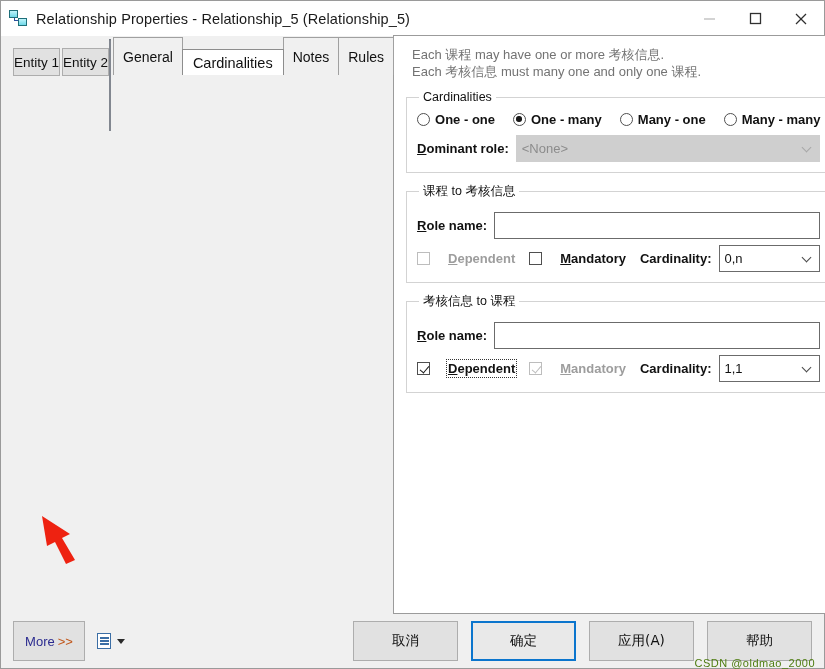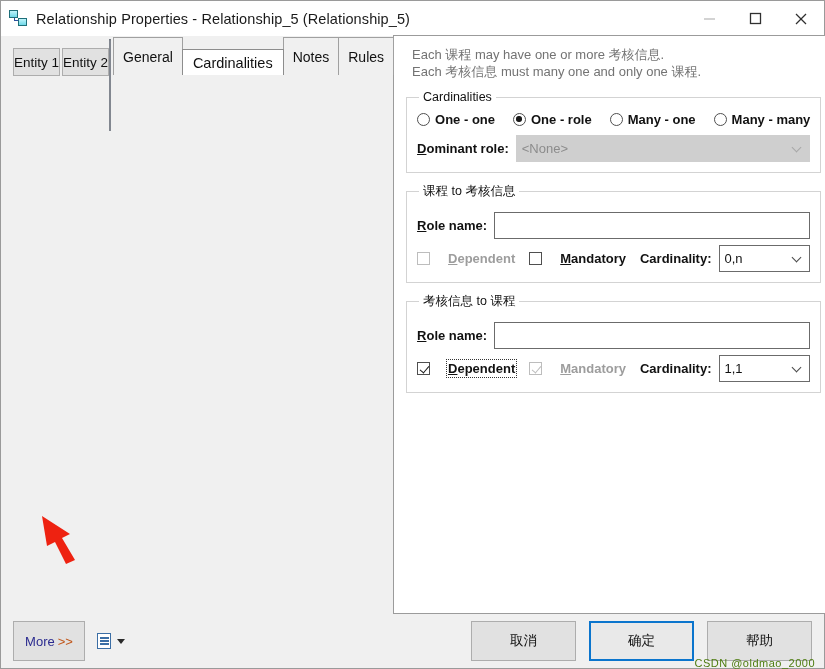--- a/index.html
+++ b/index.html
@@ -524,21 +524,21 @@
       <fieldset class="group">
         <legend>Cardinalities</legend>
 
         <div class="row radio-row">
           <div class="radio-item">
             <span class="radio"></span>
             <span class="lbl">One - one</span>
           </div>
           <div class="radio-item">
             <span class="radio checked"></span>
-            <span class="lbl">One - role</span>
+            <span class="lbl">One - many</span>
           </div>
           <div class="radio-item">
             <span class="radio"></span>
             <span class="lbl">Many - one</span>
           </div>
           <div class="radio-item">
             <span class="radio"></span>
             <span class="lbl">Many - many</span>
           </div>
         </div>
@@ -610,20 +610,21 @@
       <span>More</span>
         <span class="chevs">&gt;&gt;</span>
     </div>
     <div class="foot-icon">
       <span class="rep-icon"></span>
       <span class="rep-caret"></span>
     </div>
     <div class="foot-right">
       <div class="btn cjk">取消</div>
       <div class="btn cjk default">确定</div>
+      <div class="btn cjk">应用(A)</div>
       <div class="btn cjk">帮助</div>
     </div>
   </div>
 </div>
 
 <svg class="arrow-anno" viewBox="0 0 100 52">
   <polygon points="2,4 30,22 22,26 35,48 26,52 15,30 7,34" fill="#ee2211"></polygon>
 </svg>
 
 <div class="watermark">CSDN @oldmao_2000</div>

